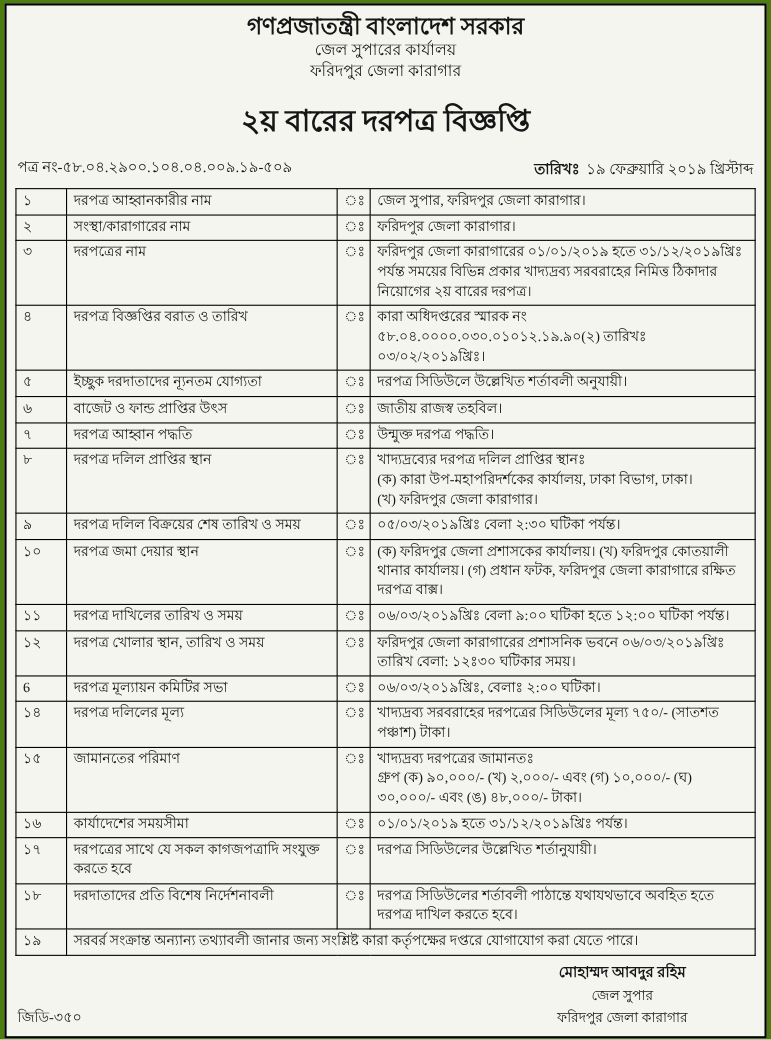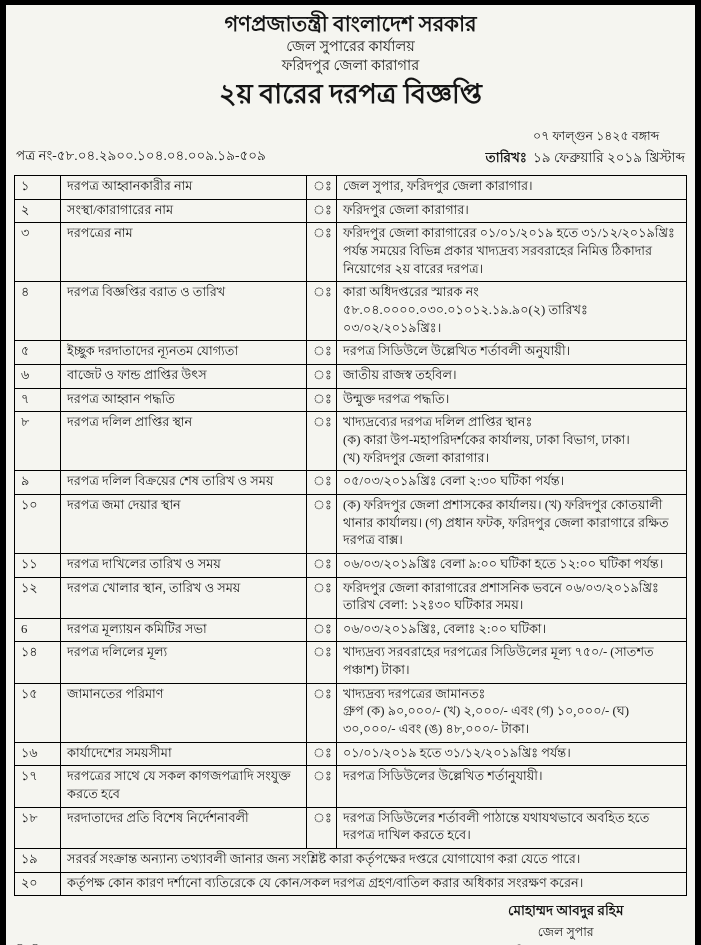--- a/index.html
+++ b/index.html
@@ -4,37 +4,37 @@
 <style>
   * { box-sizing: border-box; margin: 0; padding: 0; }
   html,body { width: 701px; }
   body {
     width: 701px; height: 945px;
     background: #c9c9c2;
     font-family: "Liberation Serif", "DejaVu Serif", serif;
     color: #151515;
     overflow: hidden;
   }
-  .page { width: 701px; height: 945px; display: flex; flex-direction: column; background: #000000; }
+  .page { width: 701px; height: 945px; display: flex; flex-direction: column; background: #4d7c0f; }
 
   
   .top-strip { display: flex; gap: 10px; padding: 0 2px; height: 60px; overflow: hidden; align-items: stretch; }
 
   
   .doc {
     flex: 1; margin: 3px 4px 0 4px; background: #f5f5f0;
     border: 2px solid #000;
     padding: 6px 8px 4px;
     display: flex; flex-direction: column;
   }
   .center { text-align: center; }
   .h-govt   { font-size: 21px; font-weight: bold; line-height: 1.25; }
   .h-office { font-size: 14.5px; line-height: 1.3; }
   .h-jail   { font-size: 14.5px; line-height: 1.3; }
-  .h-title  { font-size: 27px; font-weight: bold; line-height: 1.3; margin-top: 2px; }
+  .h-title  { font-size: 27px; font-weight: bold; line-height: 1.3; margin-top: 18px; }
 
   .ref-row { display: flex; justify-content: space-between; align-items: flex-end; margin: 4px 2px 5px; }
   .memo-no { font-size: 13.5px; padding-bottom: 2px; }
   .date-block { display: flex; align-items: flex-end; gap: 6px; margin-top: 11px; }
   .date-label { font-size: 13.5px; font-weight: bold; }
   .date-lines { text-align: left; }
   .date-bn { font-size: 12.5px; }
   .date-en { font-size: 13.5px; font-weight: normal; }
 
   table.tender { width: 100%; border-collapse: collapse; table-layout: fixed; }
@@ -67,21 +67,20 @@
     <div class="center h-govt">গণপ্রজাতন্ত্রী বাংলাদেশ সরকার</div>
     <div class="center h-office">জেল সুপারের কার্যালয়</div>
     <div class="center h-jail">ফরিদপুর জেলা কারাগার</div>
     <div class="center h-title">২য় বারের দরপত্র বিজ্ঞপ্তি</div>
 
     <div class="ref-row">
       <div class="memo-no">পত্র নং-৫৮.০৪.২৯০০.১০৪.০৪.০০৯.১৯-৫০৯</div>
       <div class="date-block">
         <div class="date-label">তারিখঃ</div>
         <div class="date-lines">
-          <div class="date-bn">০৭ ফাল্গুন ১৪২৫ বঙ্গাব্দ</div>
           <div class="date-en">১৯ ফেব্রুয়ারি ২০১৯ খ্রিস্টাব্দ</div>
         </div>
       </div>
     </div>
 
     <table class="tender">
       <colgroup>
           <col style="width:46px">
           <col style="width:246px">
           <col style="width:30px">
@@ -197,24 +196,20 @@
         <tr>
           <td class="c-sl">১৮</td>
           <td class="c-label">দরদাতাদের প্রতি বিশেষ নির্দেশনাবলী</td>
           <td class="c-colon">ঃ</td>
           <td class="c-value">দরপত্র সিডিউলের শর্তাবলী পাঠান্তে যথাযথভাবে অবহিত হতে দরপত্র দাখিল করতে হবে।</td>
         </tr>
         <tr>
           <td class="c-sl">১৯</td>
           <td class="c-wide" colspan="3">সরবর্র সংক্রান্ত অন্যান্য তথ্যাবলী জানার জন্য সংশ্লিষ্ট কারা কর্তৃপক্ষের দপ্তরে যোগাযোগ করা যেতে পারে।</td>
         </tr>
-        <tr>
-          <td class="c-sl">২০</td>
-          <td class="c-wide" colspan="3">কর্তৃপক্ষ কোন কারণ দর্শানো ব্যতিরেকে যে কোন/সকল দরপত্র গ্রহণ/বাতিল করার অধিকার সংরক্ষণ করেন।</td>
-        </tr>
       </tbody>
     </table>
 
     <div class="footer">
       <div class="gd">জিডি-৩৫০</div>
       <div class="sign">
         <div class="name">মোহাম্মদ আবদুর রহিম</div>
         <div class="title">জেল সুপার</div>
         <div class="org">ফরিদপুর জেলা কারাগার</div>
       </div>

